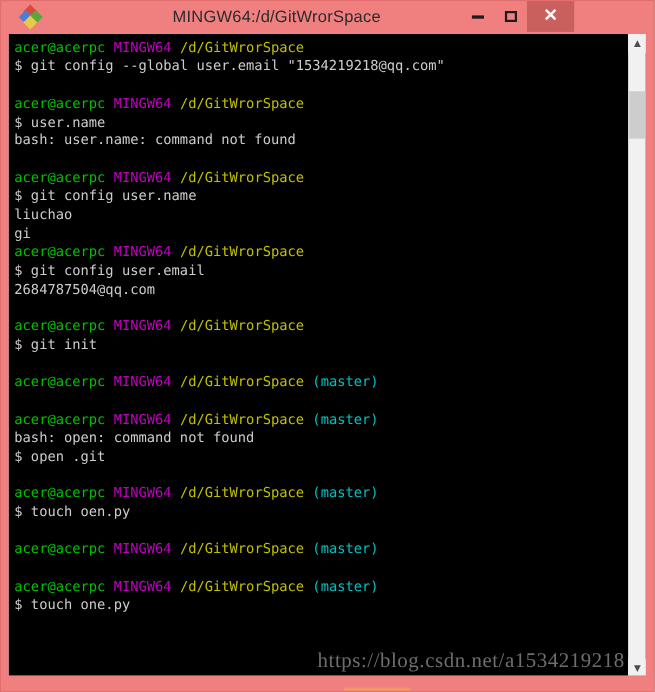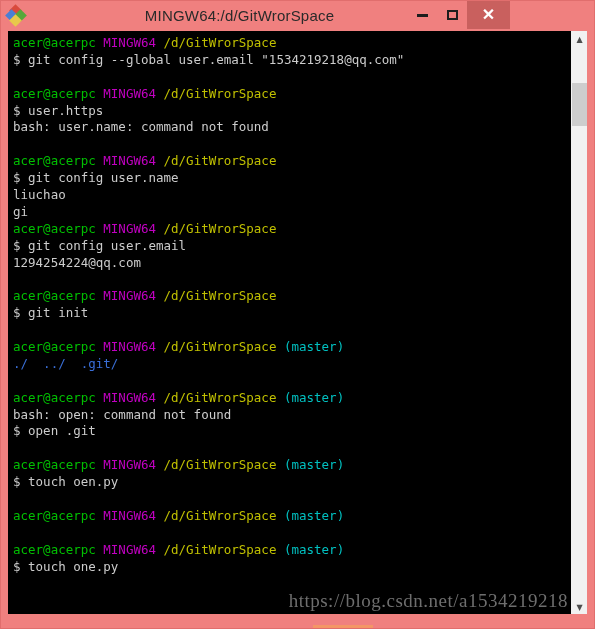--- a/index.html
+++ b/index.html
@@ -21,21 +21,21 @@
     width: 595px;
     height: 629px;
     background: #f0807f;
     box-sizing: border-box;
     border: 1px solid #e16e6d;
   }
 
   
   .titlebar {
     position: absolute;
-    left: 0; top: 0;
+    left: 12px; top: 0;
     width: 509px;
     height: 28px;
     background: #f0807f;
     display: flex;
     align-items: center;
   }
   .app-icon {
     width: 20px;
     height: 20px;
     margin-left: 5px;
@@ -238,36 +238,35 @@
       </div>
     </div>
   </div>
 
   <div class="term-outer">
     <div class="term-body" id="term-body">
       <div class="line"><span class="c-user">acer@acerpc</span><span class="c-host"> MINGW64</span><span class="c-path"> /d/GitWrorSpace</span></div>
         <div class="line"><span class="c-prompt">$ git config --global user.email "1534219218@qq.com"</span></div>
         <div class="line blank"><span class="c-out"> </span></div>
         <div class="line"><span class="c-user">acer@acerpc</span><span class="c-host"> MINGW64</span><span class="c-path"> /d/GitWrorSpace</span></div>
-        <div class="line"><span class="c-prompt">$ user.https</span></div>
+        <div class="line"><span class="c-prompt">$ user.name</span></div>
         <div class="line"><span class="c-out">bash: user.name: command not found</span></div>
         <div class="line blank"><span class="c-out"> </span></div>
         <div class="line"><span class="c-user">acer@acerpc</span><span class="c-host"> MINGW64</span><span class="c-path"> /d/GitWrorSpace</span></div>
         <div class="line"><span class="c-prompt">$ git config user.name</span></div>
         <div class="line"><span class="c-out">liuchao</span></div>
         <div class="line"><span class="c-out">gi</span></div>
         <div class="line"><span class="c-user">acer@acerpc</span><span class="c-host"> MINGW64</span><span class="c-path"> /d/GitWrorSpace</span></div>
         <div class="line"><span class="c-prompt">$ git config user.email</span></div>
-        <div class="line"><span class="c-out">1294254224@qq.com</span></div>
+        <div class="line"><span class="c-out">2684787504@qq.com</span></div>
         <div class="line blank"><span class="c-out"> </span></div>
         <div class="line"><span class="c-user">acer@acerpc</span><span class="c-host"> MINGW64</span><span class="c-path"> /d/GitWrorSpace</span></div>
         <div class="line"><span class="c-prompt">$ git init</span></div>
         <div class="line blank"><span class="c-out"> </span></div>
         <div class="line"><span class="c-user">acer@acerpc</span><span class="c-host"> MINGW64</span><span class="c-path"> /d/GitWrorSpace</span><span class="c-branch"> (master)</span></div>
-        <div class="line"><span class="c-dir">./  ../  .git/</span></div>
         <div class="line blank"><span class="c-out"> </span></div>
         <div class="line"><span class="c-user">acer@acerpc</span><span class="c-host"> MINGW64</span><span class="c-path"> /d/GitWrorSpace</span><span class="c-branch"> (master)</span></div>
         <div class="line"><span class="c-out">bash: open: command not found</span></div>
         <div class="line"><span class="c-prompt">$ open .git</span></div>
         <div class="line blank"><span class="c-out"> </span></div>
         <div class="line"><span class="c-user">acer@acerpc</span><span class="c-host"> MINGW64</span><span class="c-path"> /d/GitWrorSpace</span><span class="c-branch"> (master)</span></div>
         <div class="line"><span class="c-prompt">$ touch oen.py</span></div>
         <div class="line blank"><span class="c-out"> </span></div>
         <div class="line"><span class="c-user">acer@acerpc</span><span class="c-host"> MINGW64</span><span class="c-path"> /d/GitWrorSpace</span><span class="c-branch"> (master)</span></div>
         <div class="line blank"><span class="c-out"> </span></div>

